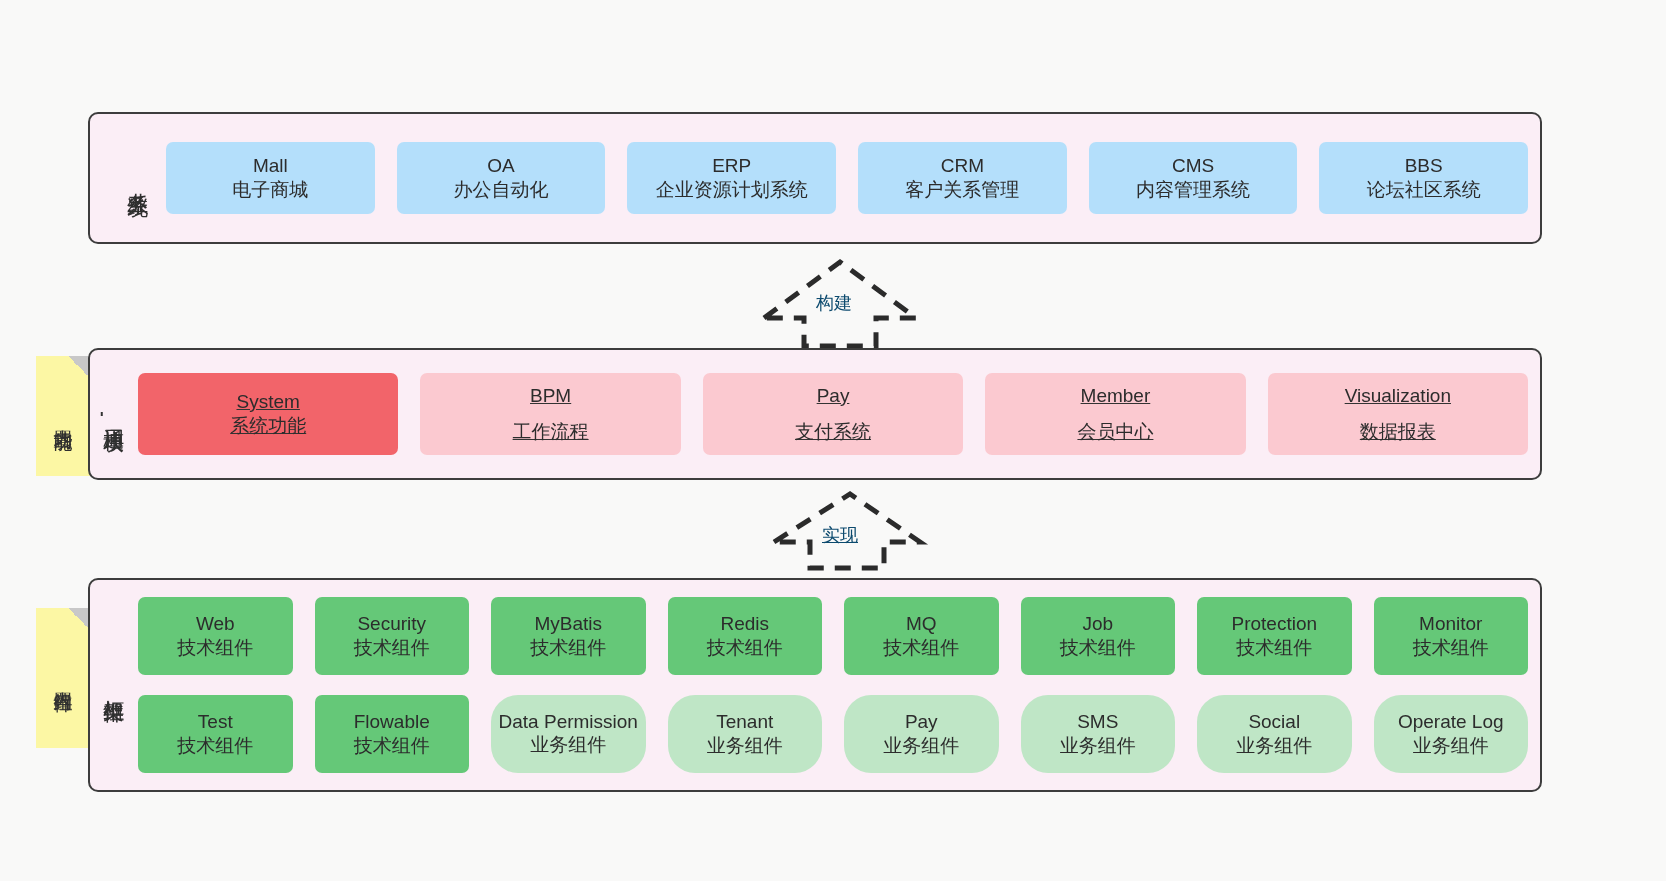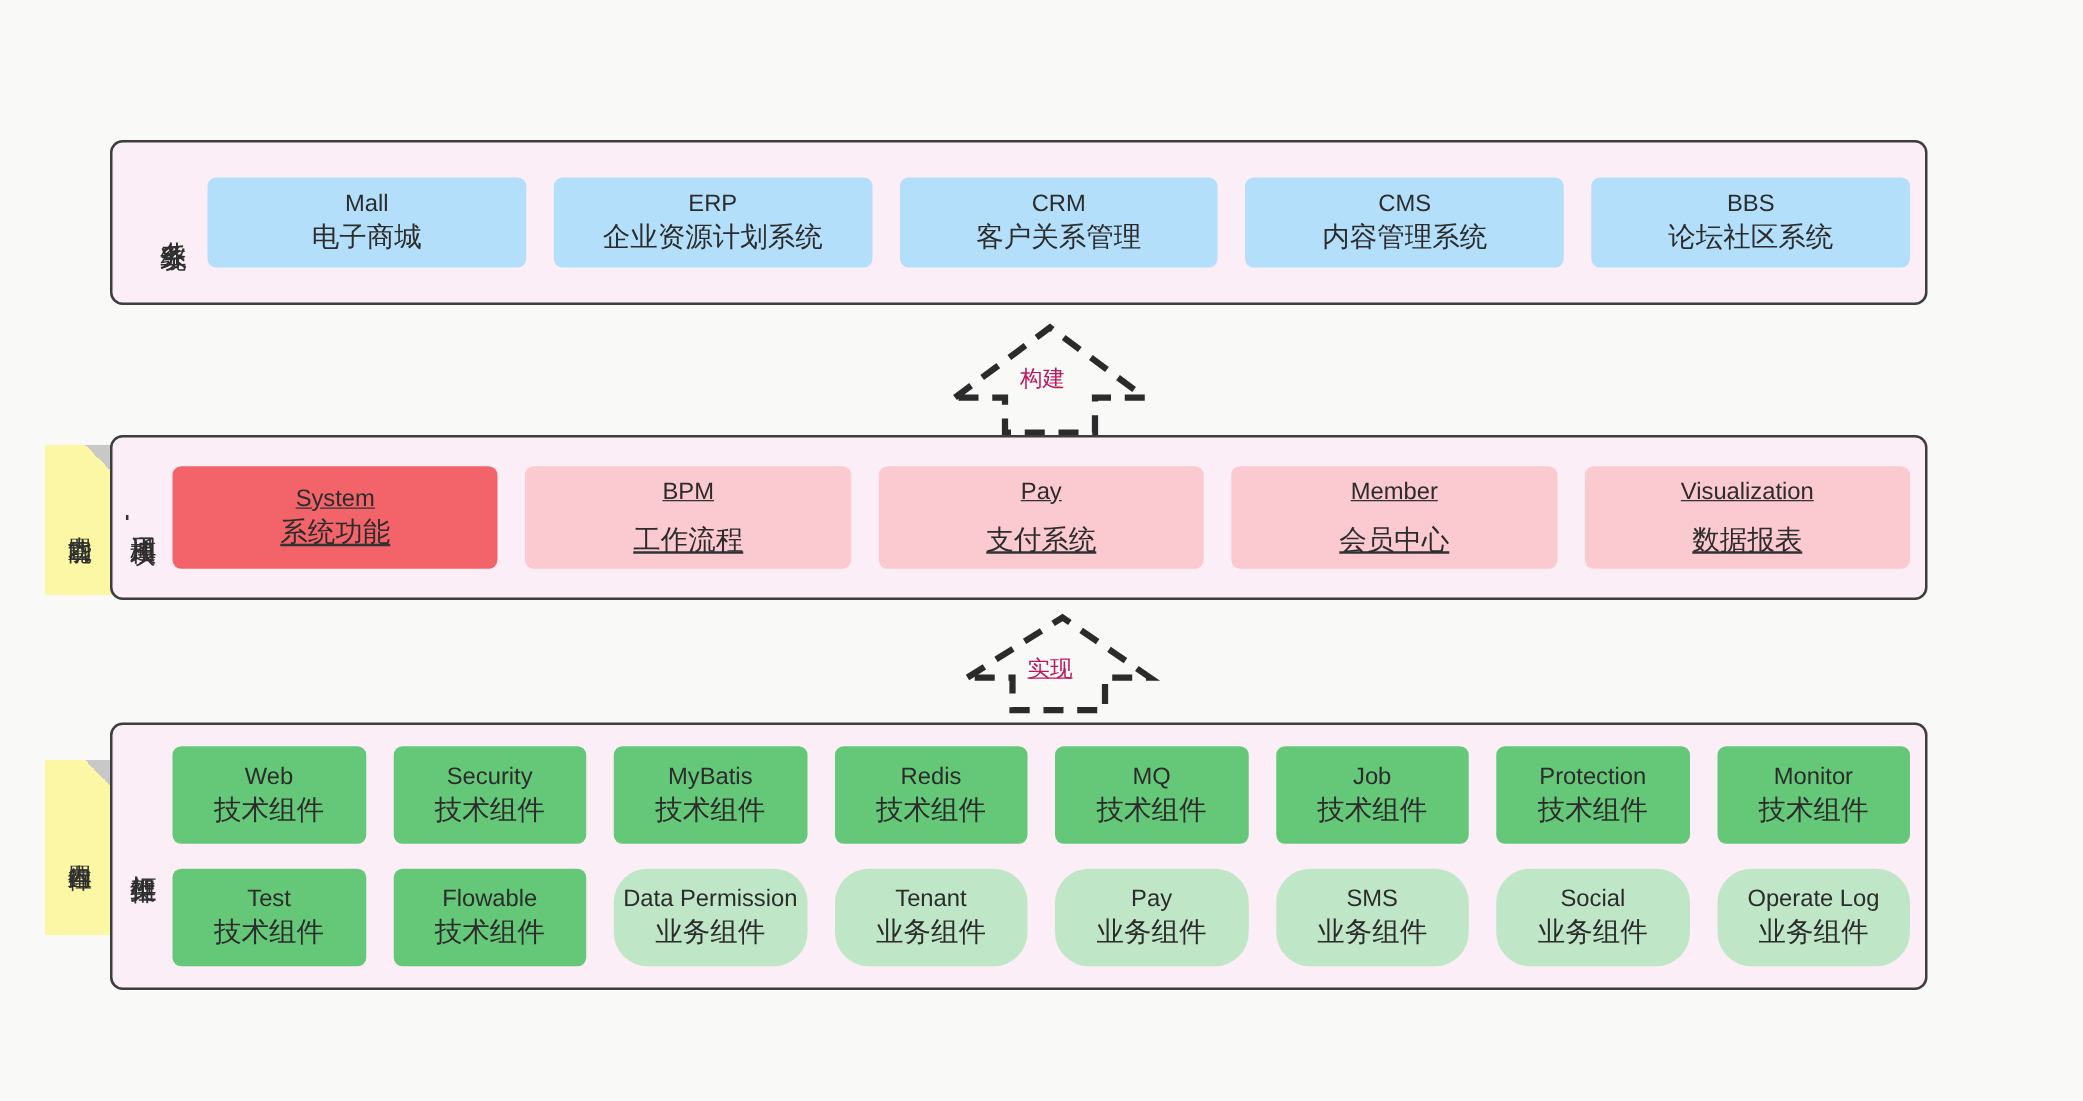--- a/index.html
+++ b/index.html
@@ -60,21 +60,21 @@
     border-radius: 7px;
     display: flex;
     flex-direction: column;
     align-items: center;
     justify-content: center;
     text-align: center;
     line-height: 1.28;
     padding: 6px 4px;
   }
   .cell .t1 { font-size: 19px; color: #2c2c2c; }
-  .cell .t2 { font-size: 22px; color: #2c2c2c; }
+  .cell .t2 { font-size: 19px; color: #2c2c2c; }
   .cell.three .t1 { line-height: 1.22; }
 
   
   .c-blue       { background: #b4dffb; }
   .c-red        { background: #f2646a; }
   .c-pink       { background: #fbc9d0; gap: 12px; }
   .c-green      { background: #65c878; text-align: center; }
   .c-lightgreen { background: #bfe6c6; border-radius: 27px; }
 
   
@@ -113,21 +113,21 @@
   }
   #sticky-common    { left: 36px; top: 356px; height: 120px; }
   #sticky-framework { left: 36px; top: 608px; height: 140px; }
 
   
   .arrow { position: absolute; }
   .arrow svg { display: block; overflow: visible; }
   .arrow-label {
     position: absolute;
     font-size: 18px;
-    color: #be185d;
+    color: #0c4a6e;
     white-space: nowrap;
   }
   #arrow-build { left: 750px; top: 258px; width: 180px; height: 90px; }
   #arrow-build .arrow-label { left: 66px; top: 33px; }
   #arrow-impl  { left: 764px; top: 490px; width: 180px; height: 80px; }
   #arrow-impl  .arrow-label { left: 58px; top: 33px; text-decoration: underline; }
 </style>
 </head>
 <body>
 
@@ -135,20 +135,24 @@
 
   <div class="band" id="band-business">
     <div class="band-title">业务系统</div>
     <div class="band-body">
       <div class="row">
         <div class="cell c-blue">
           <span class="t1">Mall</span>
           <span class="t2">电子商城</span>
         </div>
         <div class="cell c-blue">
+          <span class="t1">OA</span>
+          <span class="t2">办公自动化</span>
+        </div>
+        <div class="cell c-blue">
           <span class="t1">ERP</span>
           <span class="t2">企业资源计划系统</span>
         </div>
         <div class="cell c-blue">
           <span class="t1">CRM</span>
           <span class="t2">客户关系管理</span>
         </div>
         <div class="cell c-blue">
           <span class="t1">CMS</span>
           <span class="t2">内容管理系统</span>

